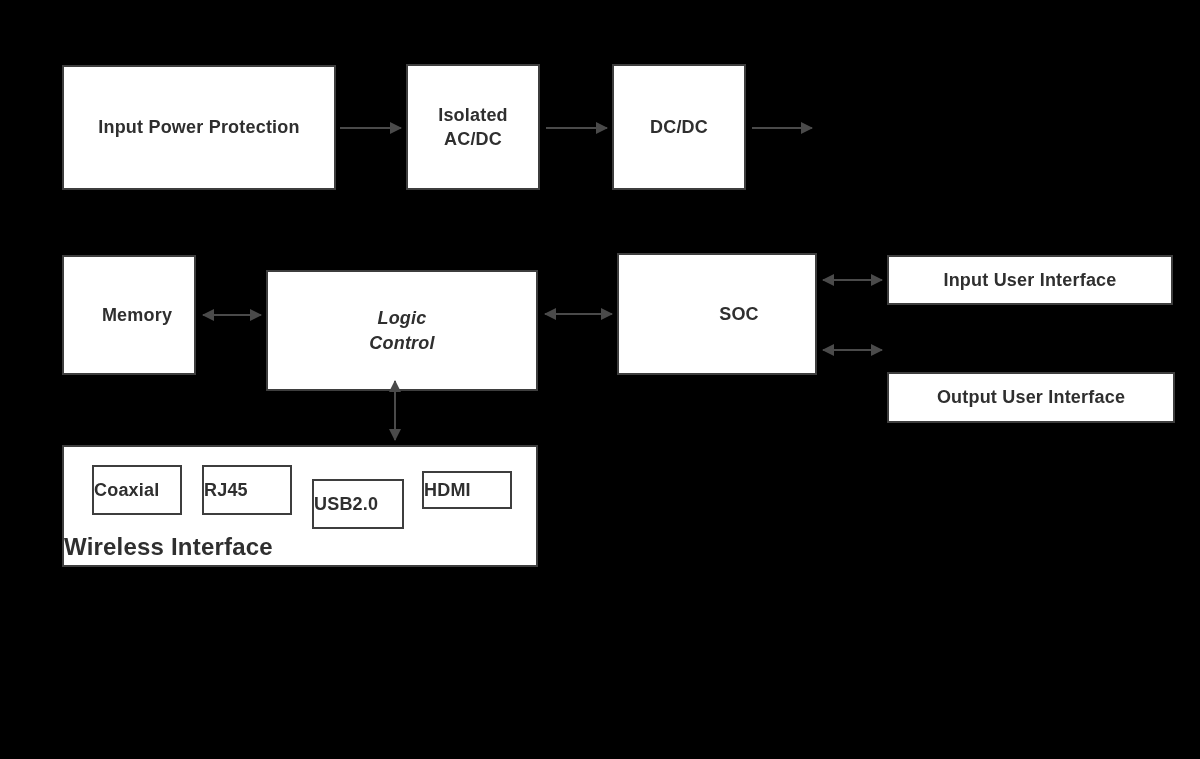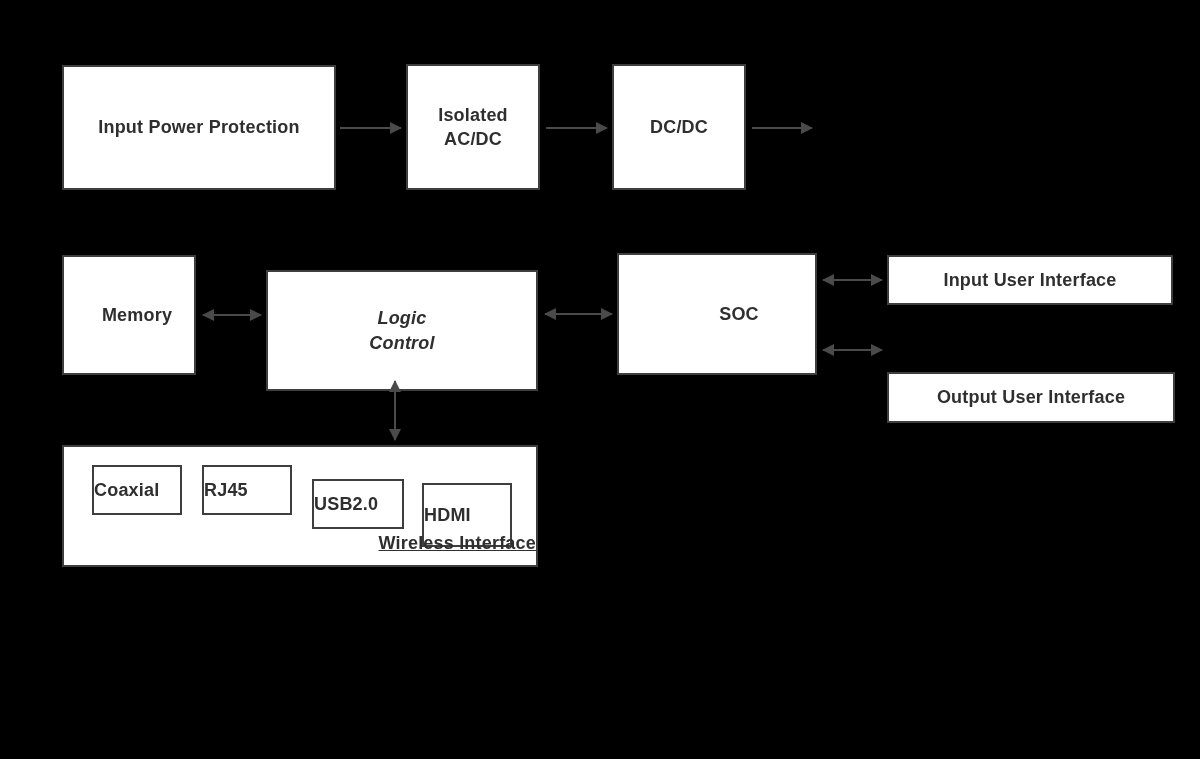--- a/index.html
+++ b/index.html
@@ -43,24 +43,23 @@
     text-align: center;
     font-size: 18px;
     font-weight: 600;
     box-sizing: border-box;
   }
   .wl-label {
     position: absolute;
     left: 0;
     right: 0;
     top: 86px;
-    text-align: right;
-    font-size: 18px;
+    text-align: left;
+    font-size: 24px;
     font-weight: 600;
-    text-decoration: underline;
   }
   #arrows {
     position: absolute;
     left: 0;
     top: 0;
     width: 1200px;
     height: 759px;
     pointer-events: none;
   }
 </style>
@@ -110,21 +109,21 @@
     </div>
 
     <div class="inner-box" style="left:138px; top:18px; width:90px; height:50px;">
       <span class="label">RJ45</span>
     </div>
 
     <div class="inner-box" style="left:248px; top:32px; width:92px; height:50px;">
       <span class="label">USB2.0</span>
     </div>
 
-    <div class="inner-box" style="left:358px; top:36px; width:90px; height:64px;">
+    <div class="inner-box" style="left:358px; top:24px; width:90px; height:38px;">
       <span class="label">HDMI</span>
     </div>
 
     <div class="wl-label">Wireless Interface</div>
   </div>
 
   <svg id="arrows" viewBox="0 0 1200 759" xmlns="http://www.w3.org/2000/svg">
     <defs>
       <marker id="ah-end" viewBox="0 0 12 12" refX="11" refY="6" markerWidth="12" markerHeight="12" markerUnits="userSpaceOnUse" orient="auto">
         <path d="M0,0 L12,6 L0,12 Z" fill="#4a4a4a"></path>

